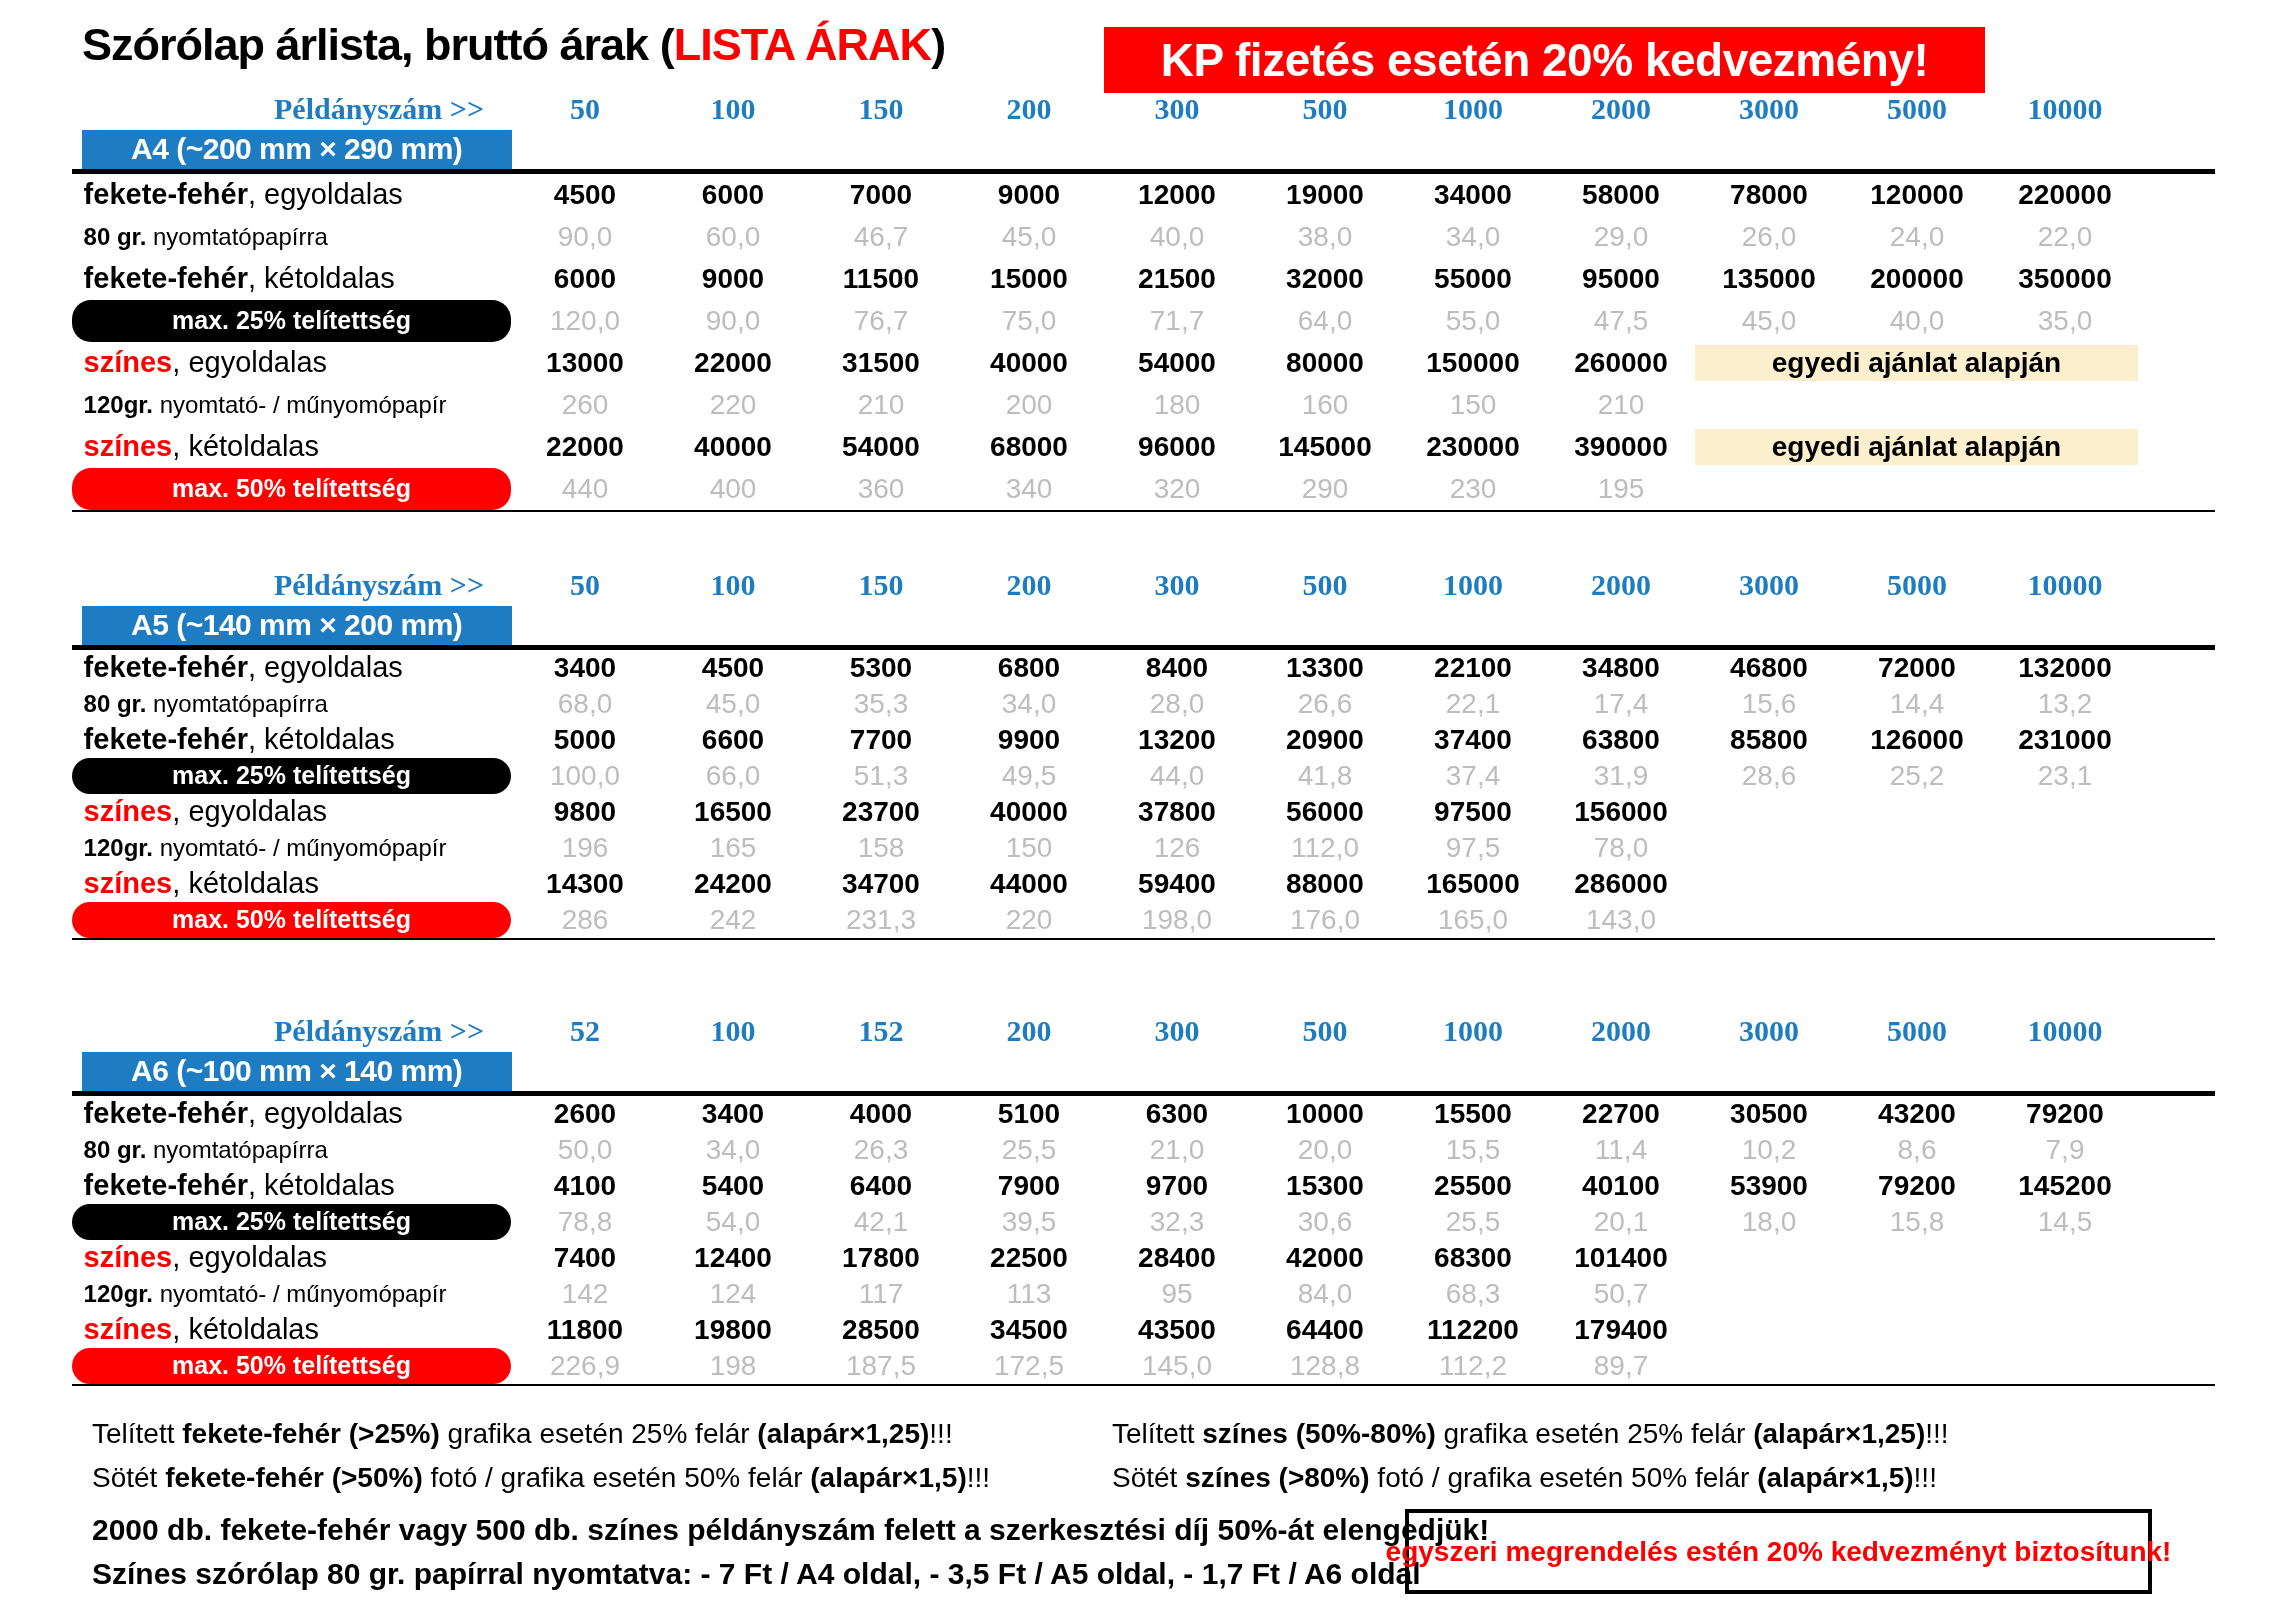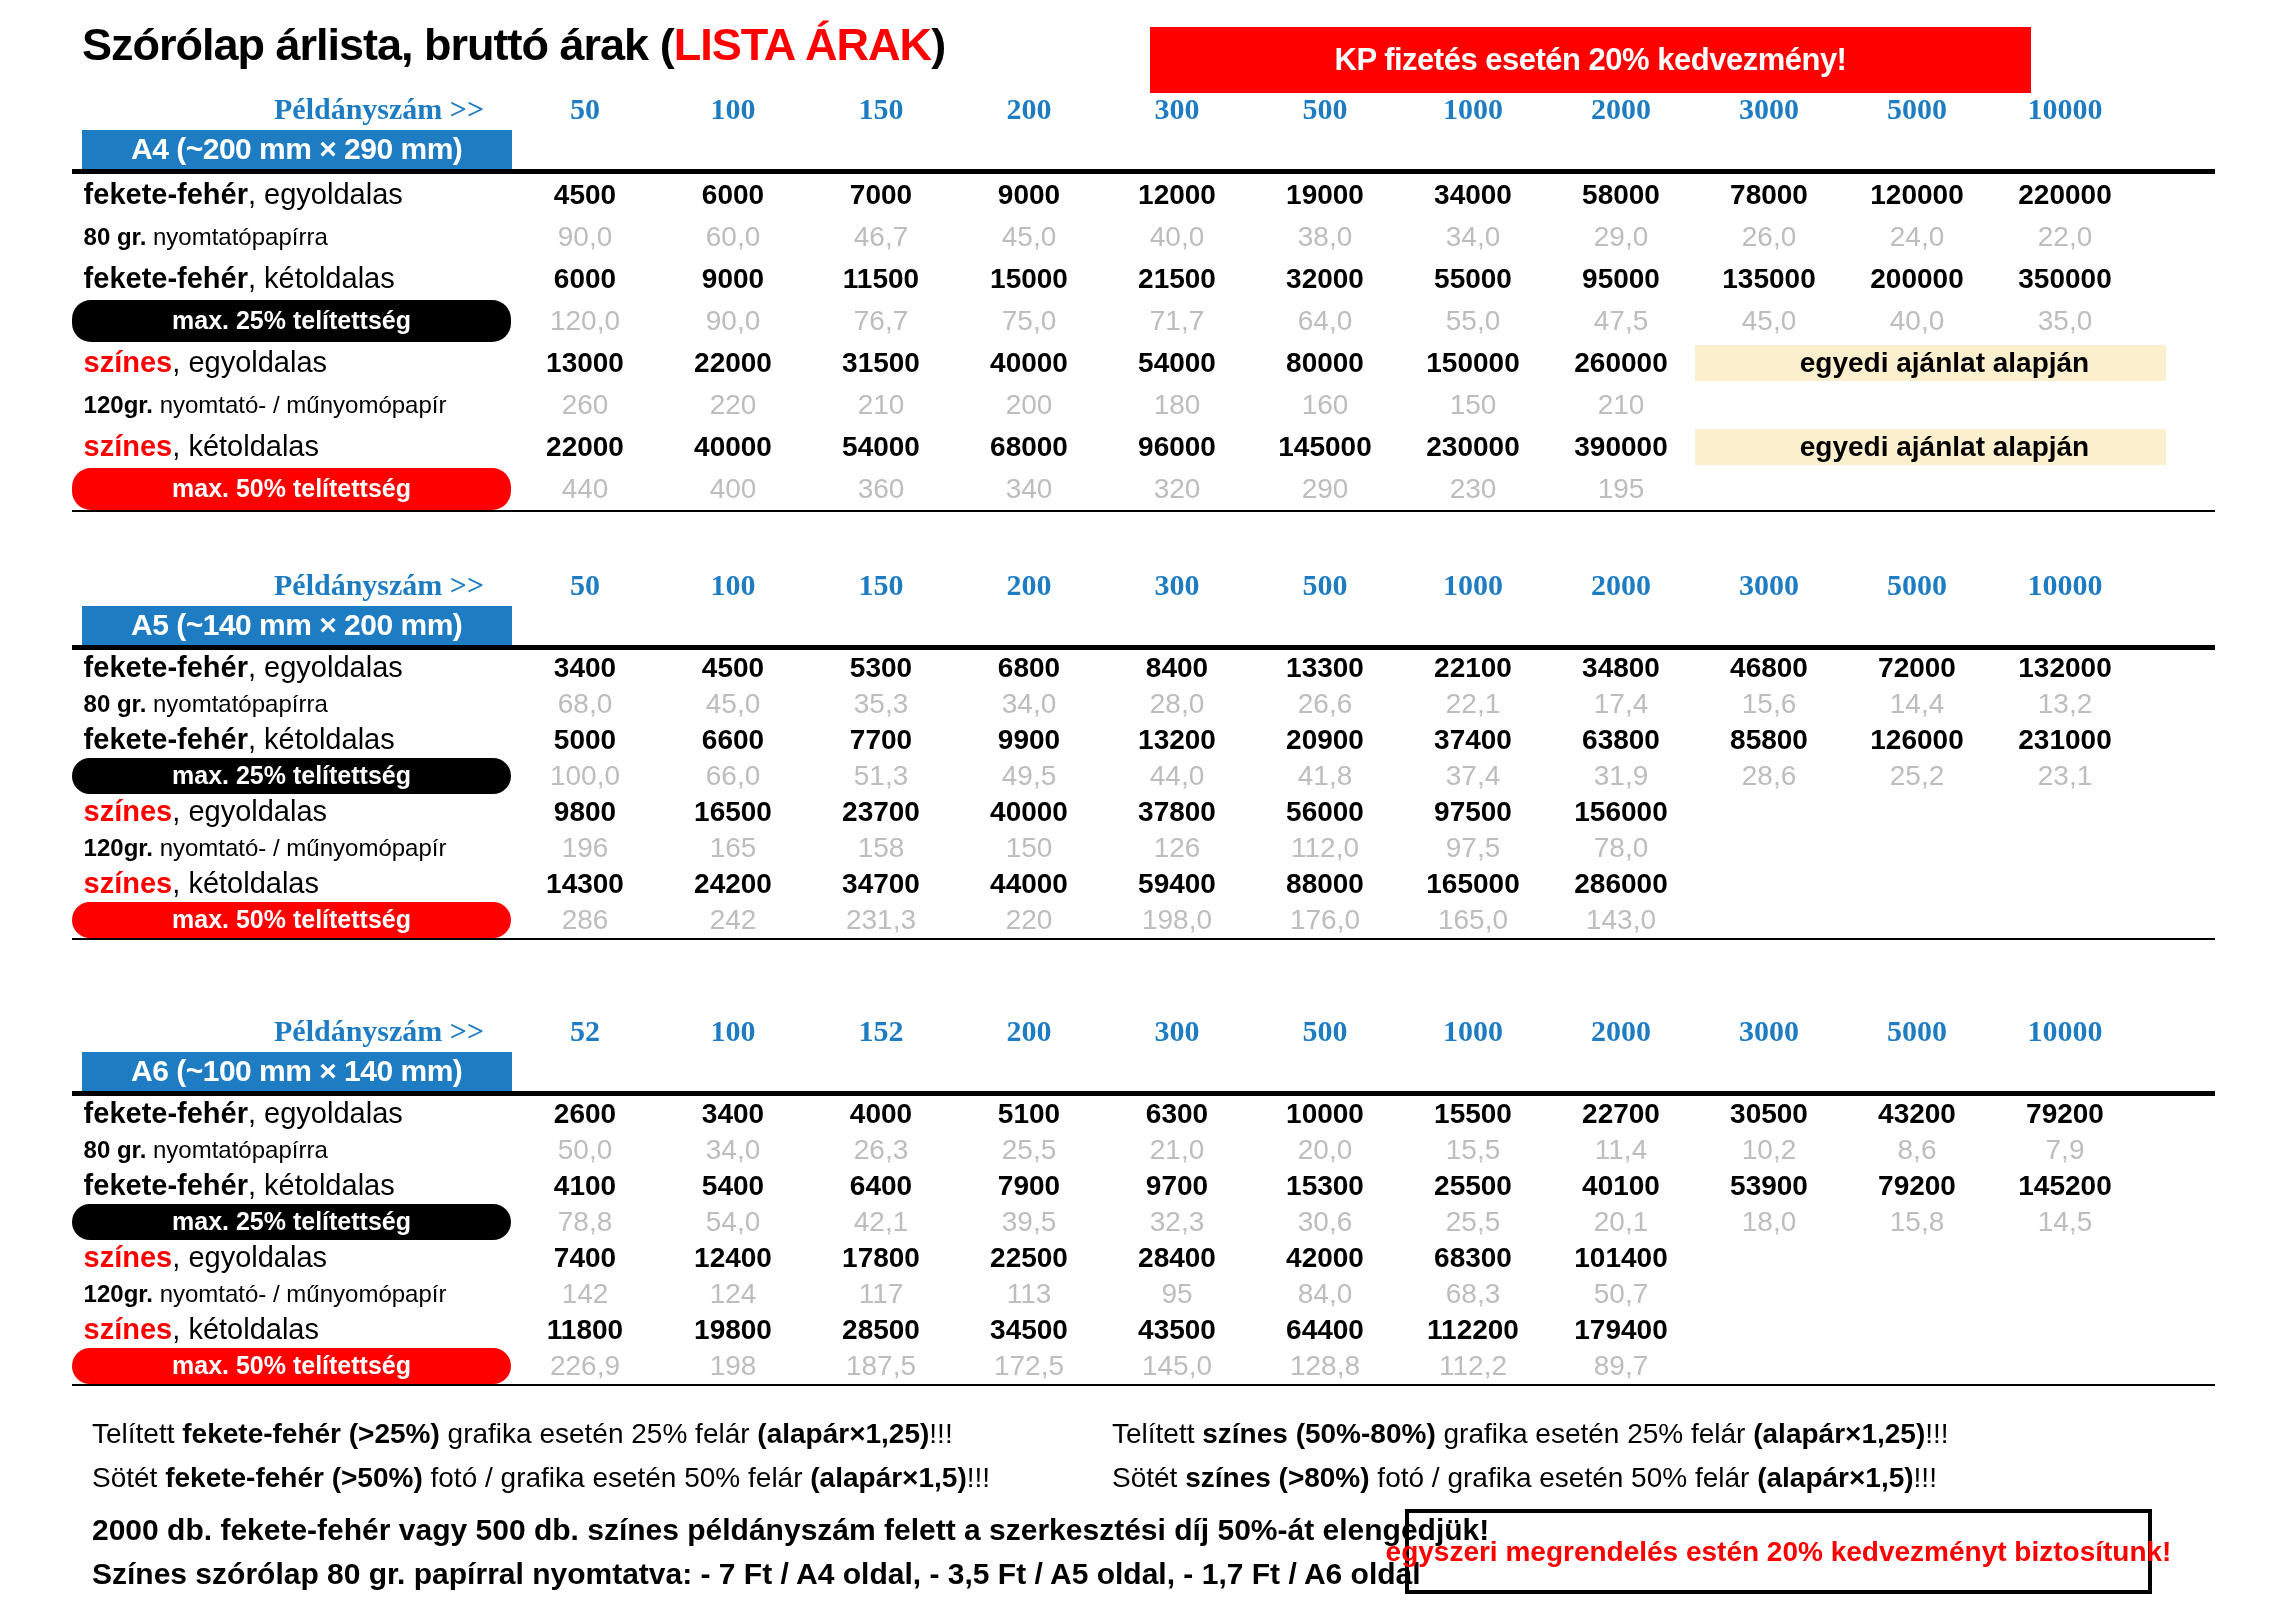--- a/index.html
+++ b/index.html
@@ -6,22 +6,22 @@
     --blue:#1E7CC2; --red:#FF0000; --gray:#BDBDBD; --beige:#FCEFCE; --ink:#000;
   }
   html,body{margin:0;padding:0;}
   body{background:#fff;font-family:"Liberation Sans","DejaVu Sans",sans-serif;color:var(--ink);}
   #page{position:relative;width:2292px;height:1621px;background:#fff;overflow:hidden;}
 
   
   .title{position:absolute;left:82px;top:19.3px;font-size:45px;font-weight:bold;letter-spacing:-1px;white-space:nowrap;}
   .title .hl{color:var(--red);}
   .banner{position:absolute;left:1104px;top:27px;width:881px;height:66px;background:var(--red);
-          color:#fff;font-size:31px;font-weight:bold;display:flex;align-items:center;justify-content:center;
-          letter-spacing:-0.5px;white-space:nowrap;margin-left:46px;}
+          color:#fff;font-size:46px;font-weight:bold;display:flex;align-items:center;justify-content:center;
+          letter-spacing:-0.5px;white-space:nowrap;}
   .date{position:absolute;left:2003px;top:27px;width:227px;height:66px;display:flex;align-items:center;
         justify-content:center;font-size:29px;font-weight:bold;}
 
   
   .section{position:absolute;left:72px;width:2143px;}
   .sec-0{top:82px;}  .sec-1{top:558px;}  .sec-2{top:1004px;}
   .qty-row{display:flex;height:44px;align-items:flex-end;padding-bottom:3.9px;font-family:Liberation Serif, serif;}
   .qty-label{width:439px;text-align:right;padding-right:27px;box-sizing:border-box;
              color:var(--blue);font-weight:bold;font-size:30px;white-space:nowrap;}
   .qty-cell{width:148px;text-align:center;color:var(--blue);font-weight:bold;font-size:30px;}
@@ -39,21 +39,21 @@
   .row.unit .row-label{font-size:24px;}
   .row.unit .row-label b{font-weight:bold;}
   .cell{width:148px;text-align:center;font-size:28px;}
   .row.price .cell{font-weight:bold;}
   .row.unit .cell,.row.bar .cell{color:var(--gray);font-weight:normal;}
   .row.bar .row-label{height:100%;display:flex;align-items:center;justify-content:center;
                       color:#fff;font-weight:bold;font-size:25px;padding-left:0;border-radius:19px;}
   .row.bar-black .row-label{background:#000;}
   .row.bar-red .row-label{background:var(--red);}
   .cell.special{width:443px;height:calc(100% - 5.8px);align-self:center;background:var(--beige);
-                font-weight:bold;font-size:28px;display:flex;align-items:center;justify-content:center;padding-left:28px;}
+                font-weight:bold;font-size:28px;display:flex;align-items:center;justify-content:center;}
 
   
   .notes{position:absolute;top:1412px;font-size:28px;line-height:44px;white-space:nowrap;}
   .notes.left{left:92px;} .notes.right{left:1112px;}
   .notes b{font-weight:bold;}
   .bold-lines{position:absolute;left:92px;top:1508px;font-size:30px;font-weight:bold;line-height:44px;white-space:nowrap;}
   .promo{position:absolute;left:1405px;top:1509px;width:739px;height:77px;border:4.8px solid #000;
          display:flex;flex-direction:column;align-items:center;justify-content:center;
          color:var(--red);font-weight:bold;font-size:28px;line-height:37px;text-align:center;white-space:nowrap;}
 </style>

